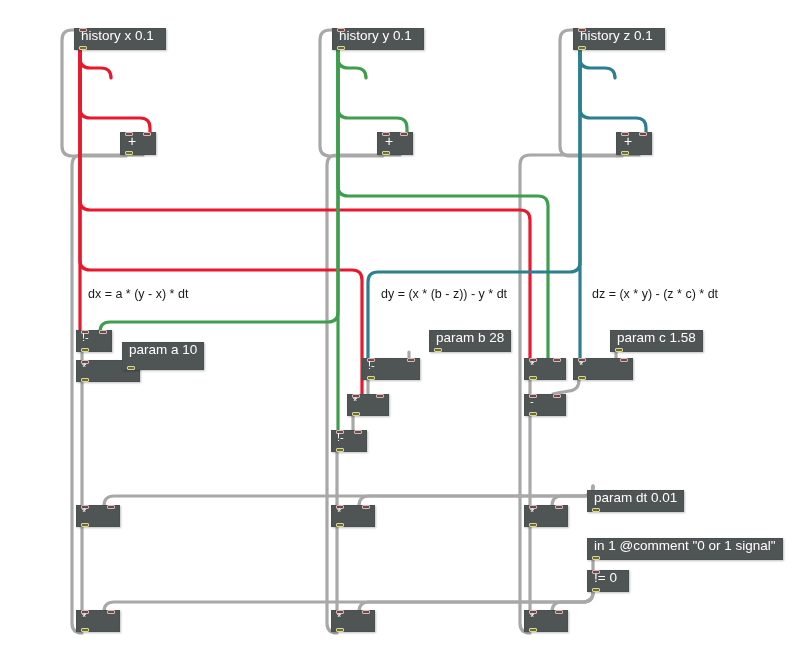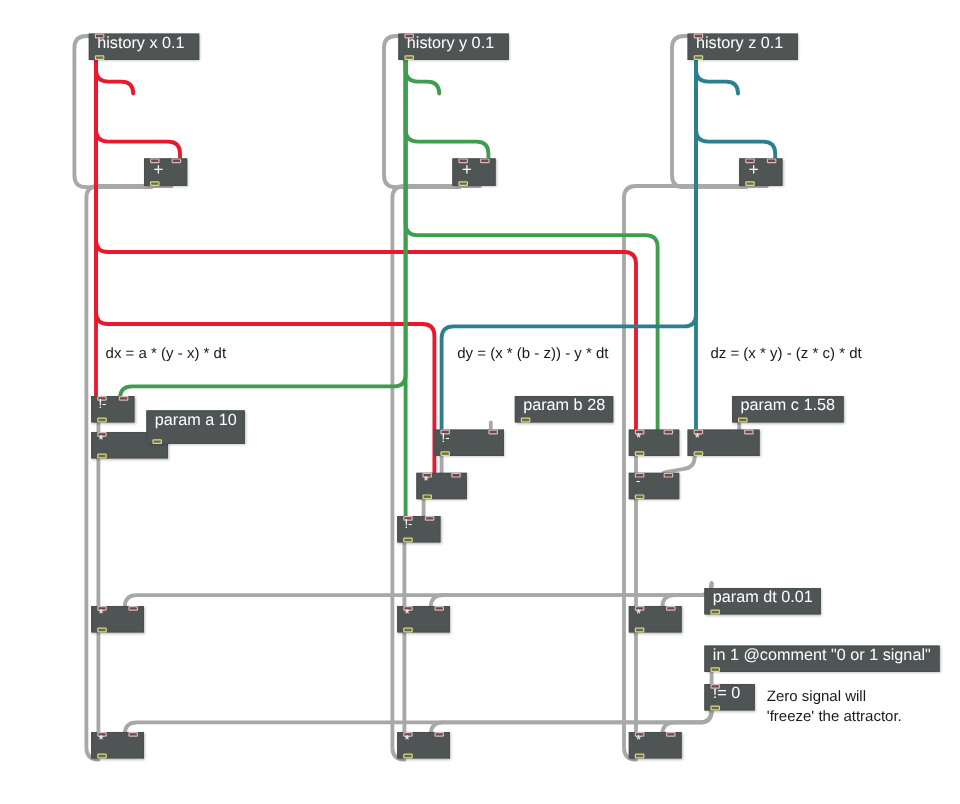--- a/index.html
+++ b/index.html
@@ -291,16 +291,14 @@
   </div>
   <div class="node obj" id="n-neq0" style="left: 587px; top: 570px; min-width: 42px; height: 22px;">
     <span class="inlet" style="left: 4px;"></span>
     <span class="lbl">!= 0</span>
     <span class="outlet" style="left: 4px;"></span>
   </div>
 
   <div class="comment" id="c-dx" style="left: 88px; top: 286px;">dx = a * (y - x) * dt</div>
   <div class="comment" id="c-dy" style="left: 381px; top: 286px;">dy = (x * (b - z)) - y * dt</div>
   <div class="comment" id="c-dz" style="left: 592px; top: 286px;">dz = (x * y) - (z * c) * dt</div>
-  <div class="comment" id="c-freeze" style="left: 639px; top: 572px;">Zero signal will
-'freeze' the attractor.</div>
 
 </div>
 
 </body></html>

